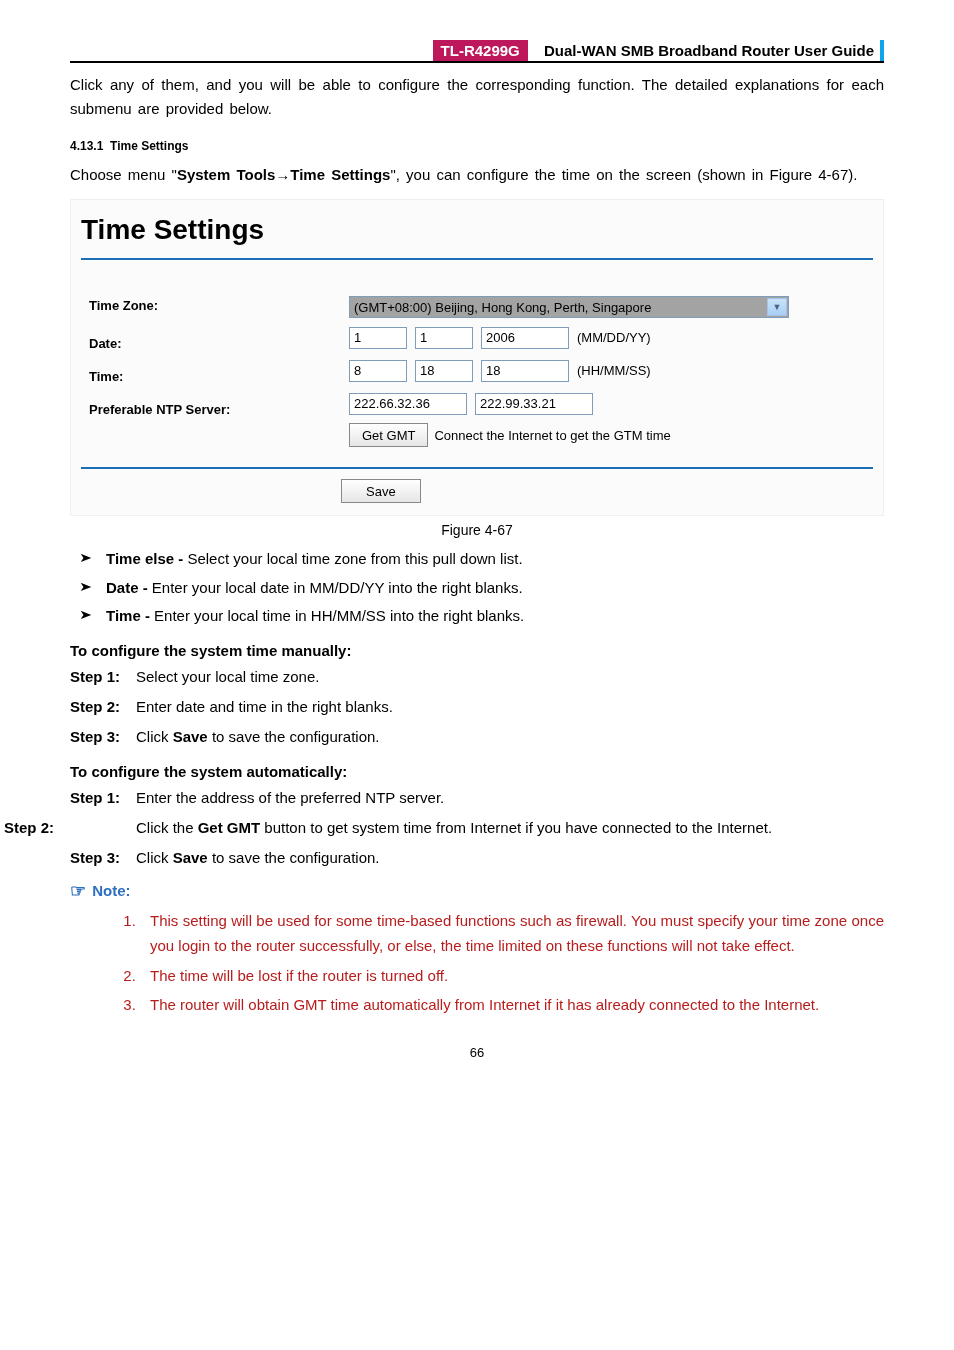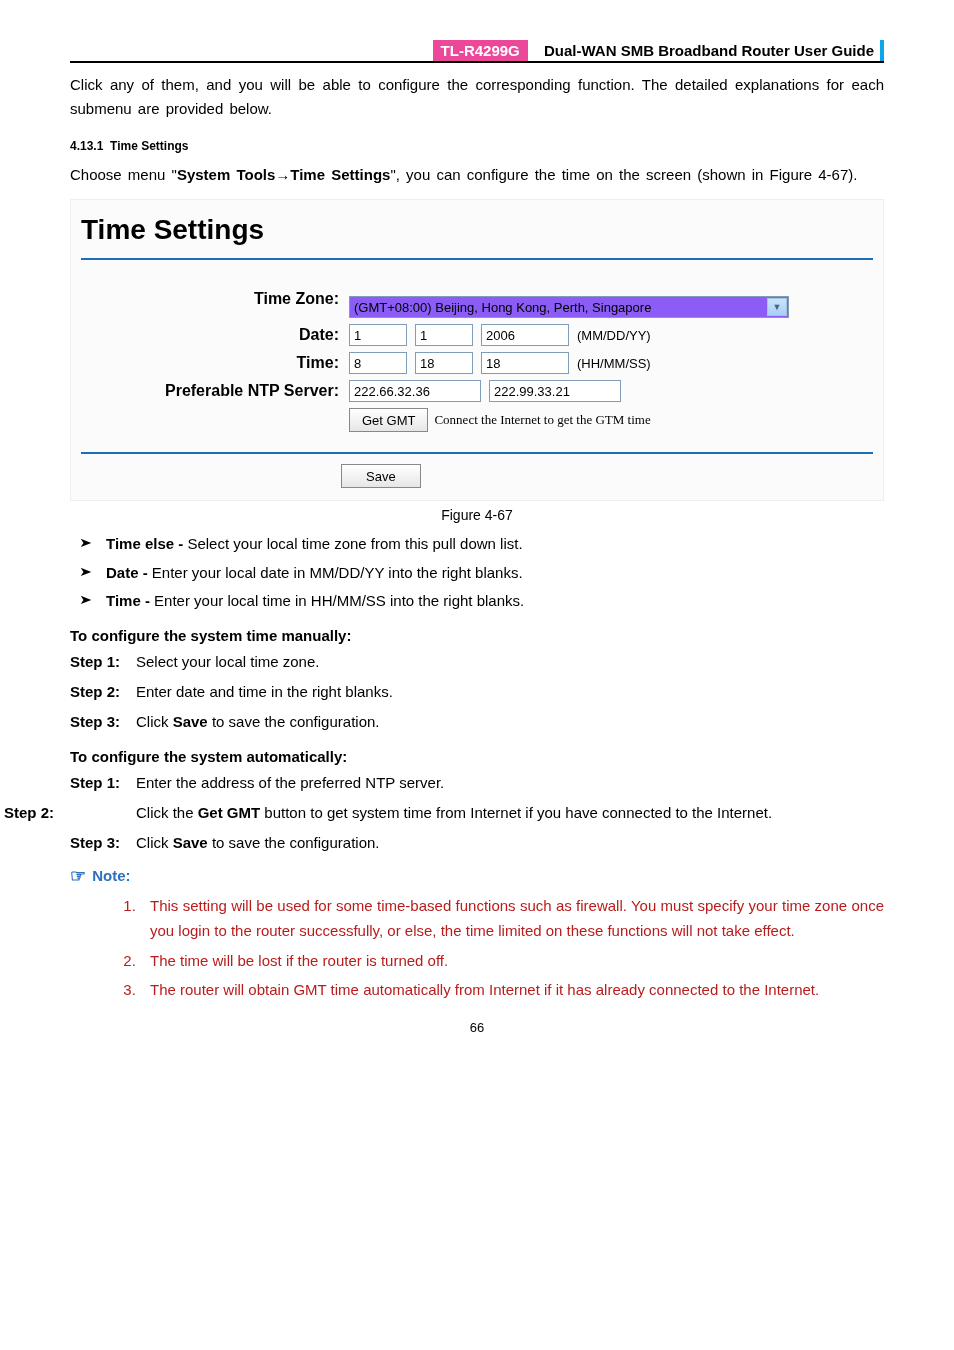--- a/index.html
+++ b/index.html
@@ -15,21 +15,21 @@
 
   .header-line {
     border-bottom: 2px solid #000;
     margin-bottom: 10px;
     text-align: right;
     padding-bottom: 0;
   }
 
   .header-line .model {
     display: inline-block;
-    background: #ec4899;
+    background: #be185d;
     color: #fff;
     font-weight: bold;
     padding: 2px 8px;
     font-size: 15px;
     vertical-align: bottom;
   }
 
   .header-line .title {
     display: inline-block;
     font-weight: bold;
@@ -80,32 +80,33 @@
   }
 
   .form-row {
     display: flex;
     align-items: center;
     margin: 6px 0;
   }
 
   .form-label {
     width: 250px;
-    text-align: right;
-    font-weight: bold;
-    font-family: Arial, sans-serif;
-    font-size: 16px;
+    text-align: left;
+    font-weight: bold;
+    font-family: Arial, sans-serif;
+    font-size: 13px;
     padding-right: 10px;
+    margin-top: 12px;
   }
 
   .sel {
     font-family: Arial, sans-serif;
     font-size: 13px;
     border: 1px solid #7f9db9;
-    background: #8b5cf6;
+    background: #a3a3a3;
     height: 22px;
     box-sizing: border-box;
     width: 440px;
     padding-left: 4px;
     position: relative;
     display: flex;
     align-items: center;
     margin-top: 16px;
   }
 
@@ -131,42 +132,42 @@
     background: #fff;
     height: 22px;
     box-sizing: border-box;
     padding: 0 4px;
     display: inline-flex;
     align-items: center;
     margin-right: 8px;
   }
   .w55 { width: 58px; }
   .w70 { width: 88px; }
-  .w140 { width: 132px; }
+  .w140 { width: 118px; }
 
   .unit {
     font-family: Arial, sans-serif;
     font-size: 13px;
   }
 
   .btn {
     font-family: Arial, sans-serif;
     font-size: 13px;
     border: 1px solid #888;
     background: linear-gradient(#fff, #e6e6e6);
     padding: 2px 12px;
     height: 24px;
     box-sizing: border-box;
     display: inline-flex;
     align-items: center;
     margin-right: 6px;
   }
 
   .hint {
-    font-family: Liberation Serif, serif;
+    font-family: Liberation Sans, sans-serif;
     font-size: 13px;
   }
 
   .save-row {
     text-align: left;
     padding-left: 270px;
   }
 
   .figcap {
     text-align: center;
@@ -242,21 +243,21 @@
   ol.notes li {
     line-height: 1.7;
     text-align: justify;
     margin: 4px 0;
     padding-left: 10px;
   }
 
   .pagenum {
     text-align: center;
     font-size: 13px;
-    margin-top: 17px;
+    margin-top: 27px;
   }
 </style>
 </head>
 <body>
 
 <div class="header-line">
   <span class="model">TL-R4299G</span>
   <span class="title">Dual-WAN SMB Broadband Router User Guide</span>
 </div>
 

